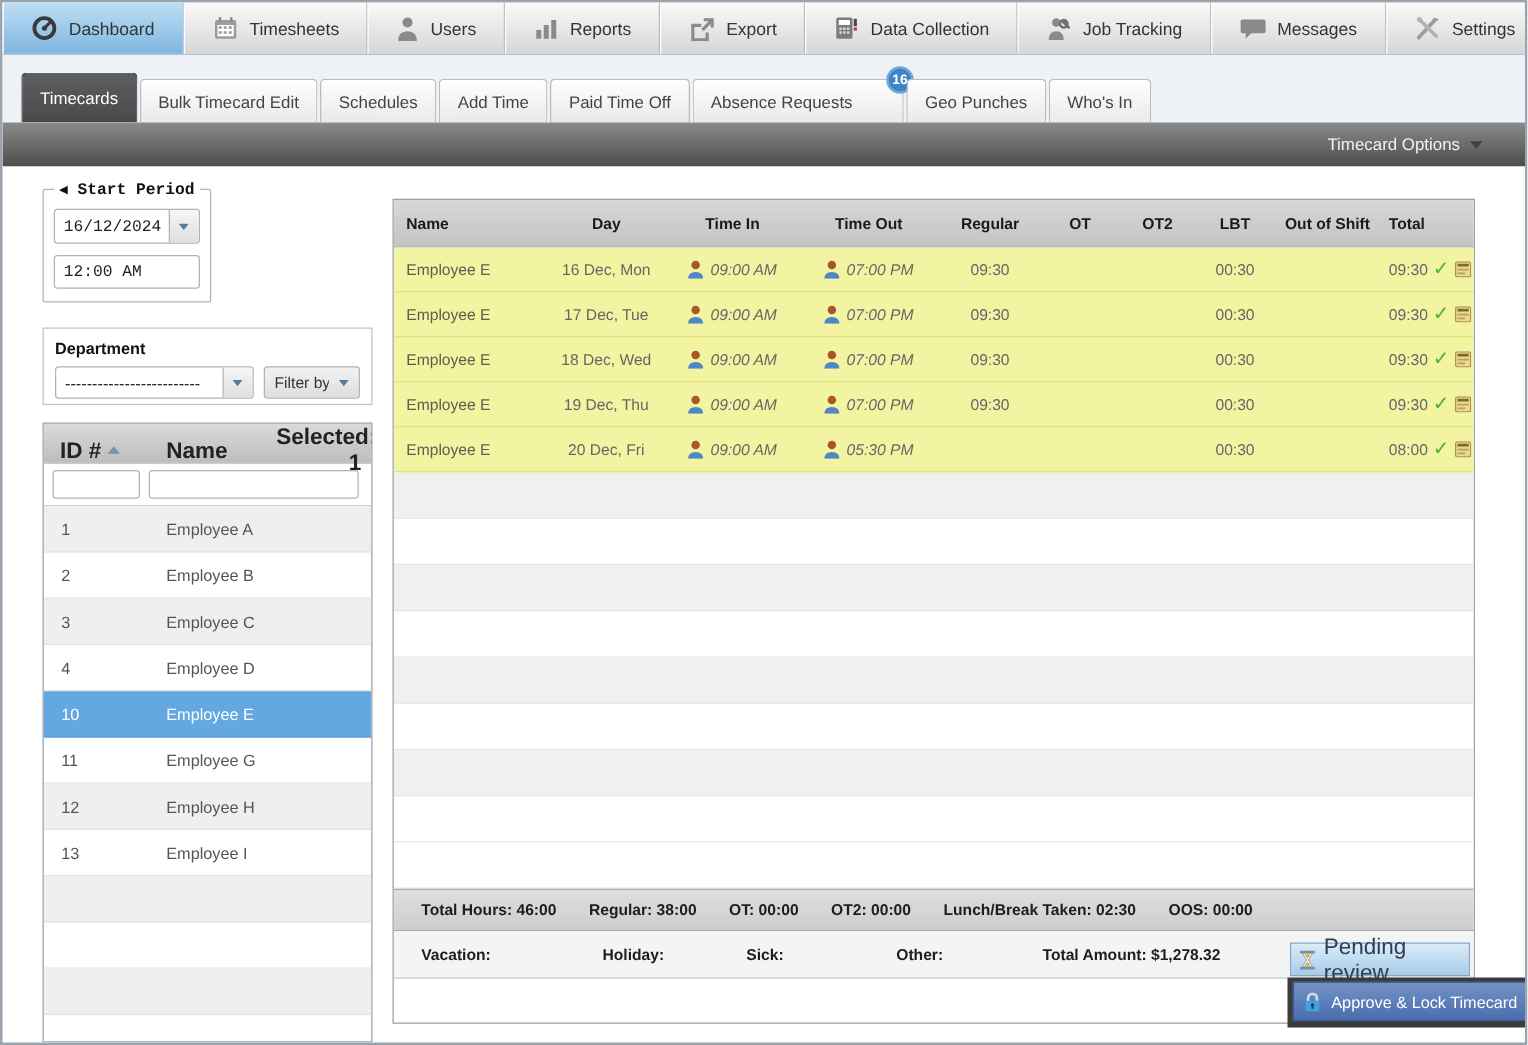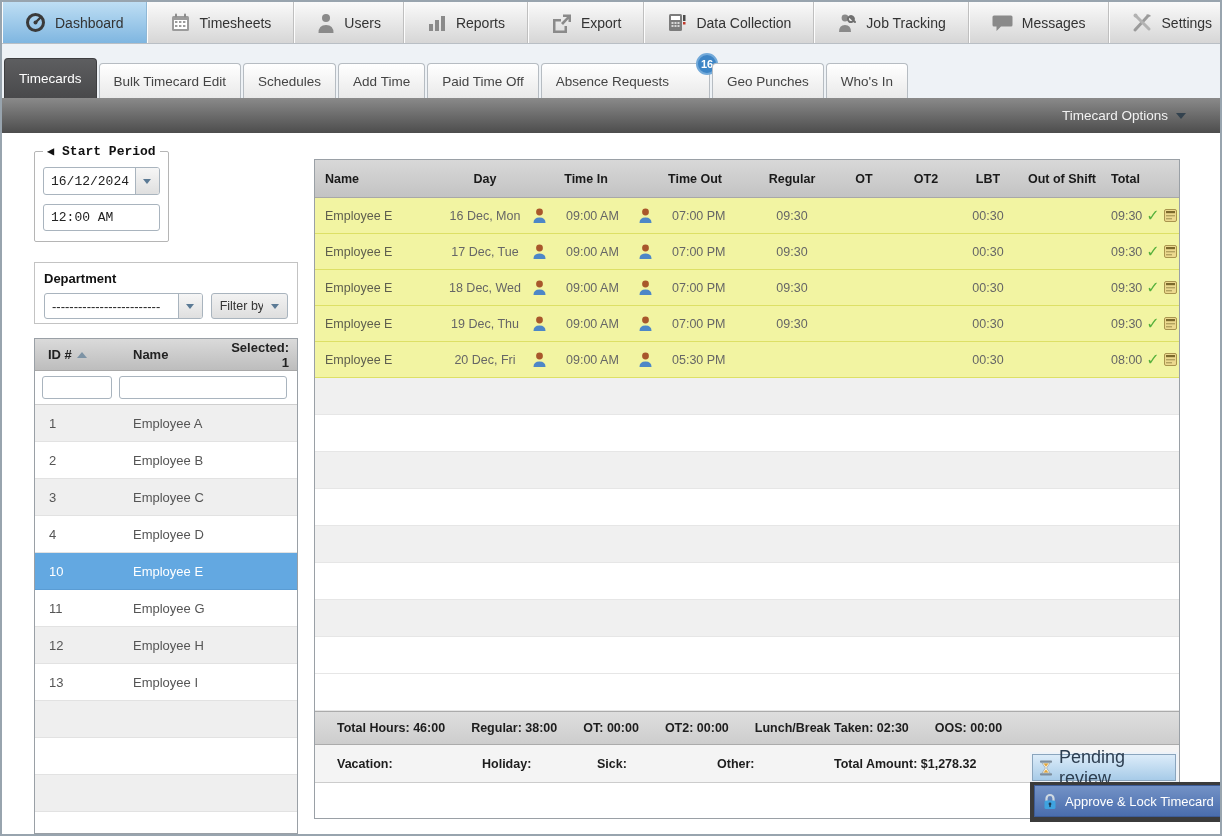--- a/index.html
+++ b/index.html
@@ -9,21 +9,21 @@
 
   
   .topnav { position:absolute; left:0; top:0; width:100%; height:42px; background:linear-gradient(#fafafa,#d6d6d6); border-bottom:1px solid #b9bfc5; display:flex; }
   .nav-item { display:flex; align-items:center; gap:9px; padding:0 22px; font-size:14px; color:#333; border-right:1px solid #bfbfbf; border-left:1px solid #fdfdfd; cursor:pointer; white-space:nowrap; }
   .nav-item.active { background:linear-gradient(#bedef4,#7fb6e0); border-right:1px solid #8fb8d6; }
   .nav-item svg { flex:0 0 auto; }
 
   
   .tabrow { position:absolute; left:0; top:42px; width:100%; height:54px; background:#eef2f6; display:flex; align-items:flex-end; padding-left:2px; }
   .tab { position:relative; height:35px; display:flex; align-items:center; padding:0 14px; margin-right:2px; background:linear-gradient(#ffffff,#e9e9e9); border:1px solid #b6bcc2; border-bottom:none; border-radius:4px 4px 0 0; font-size:13.5px; color:#444; cursor:pointer; white-space:nowrap; }
-  .tab.active { height:40px; background:linear-gradient(#5d5e60,#49494b); color:#fff; border-color:#3e3e40; }
+  .tab.active { height:40px; background:linear-gradient(#5d5e60,#49494b); color:#fff; border-color:#3e3e40;margin-left:13px; }
   .tab .badge { position:absolute; top:-11px; right:-9px; min-width:22px; height:22px; border-radius:50%; background:#3d85c6; border:2px solid #72a9d9; color:#fff; font-size:11px; font-weight:bold; display:flex; align-items:center; justify-content:center; }
   .tab.has-badge { padding-right:40px; }
 
   
   .optionsbar { position:absolute; left:0; top:96px; width:100%; height:35px; background:linear-gradient(#8a8a8a,#4d4d4d); display:flex; align-items:center; justify-content:flex-end; padding-right:34px; }
   .optionsbar .opt { display:flex; align-items:center; gap:8px; color:#f2f2f2; font-size:13.5px; cursor:pointer; }
   .caret-down { width:0; height:0; border-left:5px solid transparent; border-right:5px solid transparent; border-top:6px solid #33424e; display:inline-block; }
 
   
   .filters { position:absolute; left:32px; top:142px; width:264px; display:flex; gap:9px;font-family:Liberation Mono, monospace; }
@@ -40,21 +40,21 @@
   .dept { position:absolute; left:32px; top:260px; width:264px; height:62px; border:1px solid #c3c3c3; background:#fff; padding:8px 9px; }
   .dept .lbl { font-size:13px; font-weight:bold; color:#111; margin-bottom:7px; }
   .dept .row { display:flex; gap:8px; }
   .dept .selbox.dept-sel { width:160px; height:26px; }
   .dept .selbox.filter-sel { width:78px; height:26px; background:linear-gradient(#f2f2f2,#dedede); }
   .dept .selbox.filter-sel .val { padding-left:8px; font-size:12.5px; color:#333; }
   .dept .selbox.filter-sel .arr { border-left:none; background:none; }
 
   
   .emp { position:absolute; left:32px; top:336px; width:264px; height:496px; border:1px solid #9aa0a6; background:#fff; overflow:hidden; }
-  .emp-head { height:32px; background:linear-gradient(#dadada,#bdbdbd); border-bottom:1px solid #a8a8a8; display:grid; grid-template-columns:84px 1fr 76px; align-items:center; font-size:13px; font-weight:bold; color:#222; }
+  .emp-head { height:32px; background:linear-gradient(#dadada,#bdbdbd); border-bottom:1px solid #a8a8a8; display:grid; grid-template-columns:84px 1fr 76px; align-items:center; font-size:18px; font-weight:bold; color:#222; }
   .emp-head .c1 { padding-left:13px; display:flex; align-items:center; gap:5px; cursor:pointer; }
   .sort-asc { width:0; height:0; border-left:5px solid transparent; border-right:5px solid transparent; border-bottom:6px solid #7d93a5; display:inline-block; }
   .emp-head .c2 { padding-left:14px; }
   .emp-head .c3 { text-align:right; padding-right:8px; }
   .emp-filter { height:34px; display:flex; align-items:center; gap:7px; padding:0 7px; border-bottom:1px solid #cfcfcf; background:#fff; }
   .emp-filter input { height:23px; border:1px solid #a9b4be; border-radius:3px; font-size:12px; padding:0 5px; outline:none; }
   .emp-filter input.f-id { width:70px; }
   .emp-filter input.f-name { width:168px; }
   .emp-row { height:37px; display:grid; grid-template-columns:84px 1fr; align-items:center; font-size:13px; color:#555; border-bottom:1px solid #e2e2e2; cursor:pointer; }
   .emp-row .id { padding-left:14px; }
@@ -66,21 +66,21 @@
   .main { position:absolute; left:312px; top:157px; width:866px; height:660px; border:1px solid #9aa0a6; background:#fff; overflow:hidden; }
   .tc-head, .tc-row { display:grid; grid-template-columns:122px 96px 106px 112px 82px 62px 62px 62px 86px 1fr; align-items:center; }
   .tc-head { height:38px; background:linear-gradient(#d8d8d8,#c3c3c3); border-bottom:1px solid #a8a8a8; font-size:12.5px; font-weight:bold; color:#1a1a1a; }
   .tc-head .h { text-align:center; }
   .tc-head .h.first { text-align:left; padding-left:10px; }
   .tc-head .h.last { text-align:left; padding-left:6px; }
   .tc-row { height:36px; font-size:12.5px; color:#666; }
   .tc-row.yellow { background:#f2f4a2; border-bottom:1px solid #dde066; }
   .tc-row .c { text-align:center; }
   .tc-row .c.first { text-align:left; padding-left:10px; color:#5e5e4e; }
-  .tc-row .punch { display:flex; align-items:center; gap:20px; }
+  .tc-row .punch { display:flex; align-items:center; justify-content:center; gap:5px;font-style:italic; }
   .tc-row .total-c { display:flex; align-items:center; gap:4px; padding-left:6px; }
   .check { color:#55b03c; font-size:16px; font-weight:bold; line-height:1; }
   .filler { height:37px; border-bottom:1px solid #e6e6e6; }
   .filler.odd { background:#f0f0f0; }
 
   
   .sum1 { height:34px; background:linear-gradient(#dedede,#cdcdcd); border-top:1px solid #ababab; border-bottom:1px solid #ababab; display:flex; align-items:center; gap:26px; padding-left:22px; font-size:12.5px; font-weight:bold; color:#1d1d1d; white-space:nowrap; }
   .sum2 { height:38px; background:#f4f4f4; border-bottom:1px solid #cccccc; display:grid; grid-template-columns:145px 115px 120px 117px auto; align-items:center; padding-left:22px; font-size:12.5px; font-weight:bold; color:#1d1d1d; }
 
   

